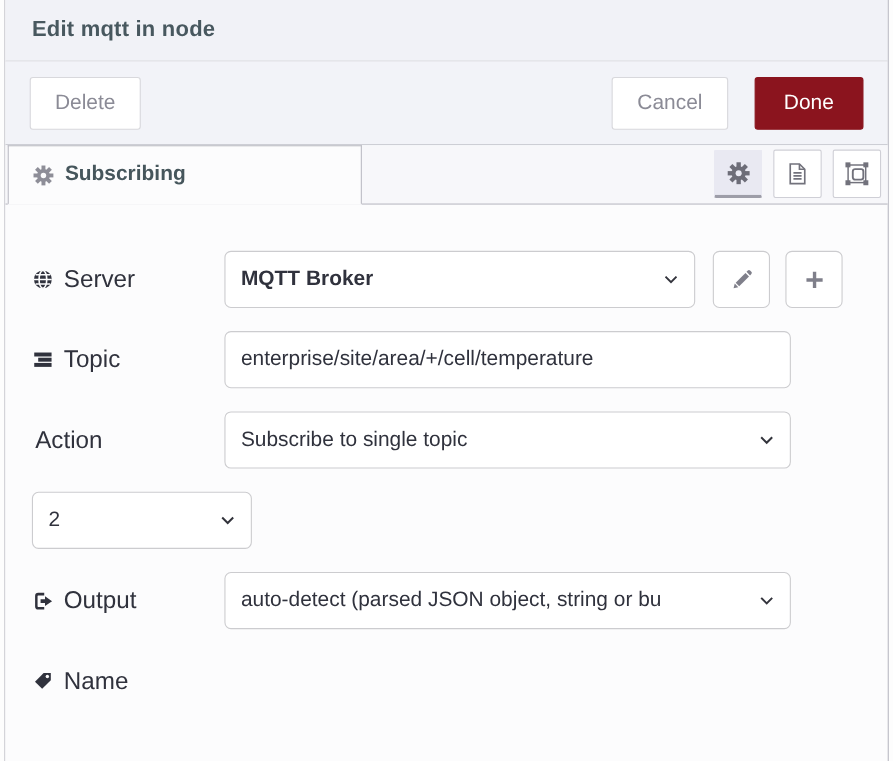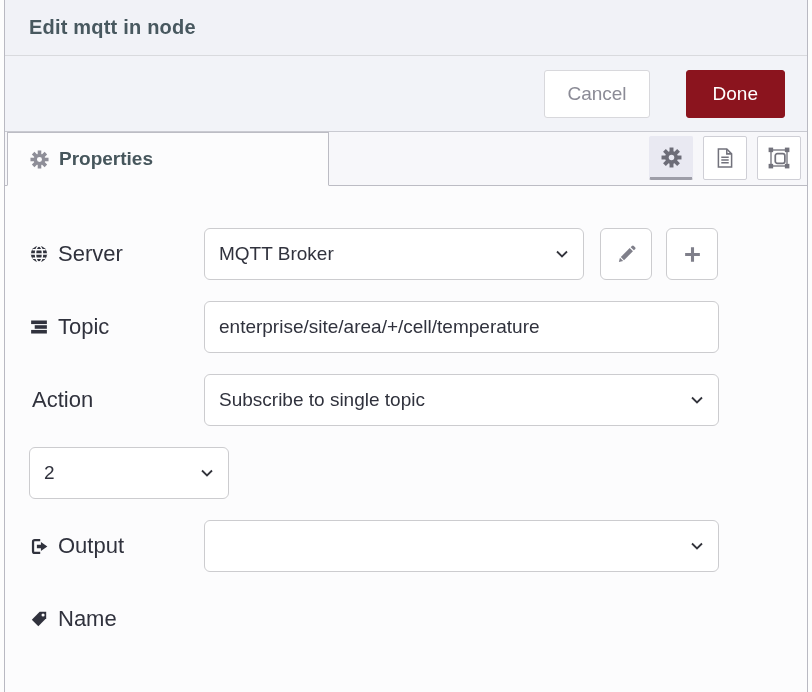--- a/index.html
+++ b/index.html
@@ -15,21 +15,21 @@
   .tray-header { height:56px; background:#f1f2f7; border-bottom:1px solid #d9dade;
                  display:flex; align-items:center; padding-left:24px; }
   .tray-title { font-size:20px; font-weight:bold; color:#48585f; letter-spacing:.2px; }
 
   
   .tray-toolbar { height:76px; background:#f2f3f8; border-bottom:1px solid #c9cad1;
                   display:flex; align-items:center; padding:0 22px; }
   .btn { height:48px; border:1px solid #d8d8dc; border-radius:3px; background:#ffffff;
          color:#8b8b96; font-size:19px; font-family:inherit; padding:0 22px; cursor:pointer; }
   .btn.done { background:#8b141e; border-color:#8b141e; color:#ffffff; padding:0 26px;text-align:center; }
-  .toolbar-right { margin-left:auto; display:flex; gap:36px; }
+  .toolbar-right { margin-left:auto; display:flex; gap:24px; }
 
   
   .tab-bar { height:54px; background:#f7f7fa; border-bottom:1px solid #bcbcc4;
              display:flex; align-items:flex-end; position:relative; }
   .tab { height:54px; width:322px; margin-left:2px; margin-bottom:-1px;
          background:#fcfcfd; border:1px solid #bcbcc4; border-bottom:1px solid #fcfcfd;
          display:flex; align-items:center; gap:10px; padding-left:22px; cursor:pointer;
          --hole:#fcfcfd; }
   .tab-label { font-size:19px; font-weight:bold; color:#46565c; }
   .tab-tools { margin-left:auto; display:flex; gap:10px; align-items:center;
@@ -51,61 +51,62 @@
            font-size:19px; color:#30323d; }
   .sel { position:relative; display:flex; align-items:center; padding:0 38px 0 14px;
          cursor:pointer; }
   .sel-text { white-space:nowrap; overflow:hidden; }
   .sel .chev { position:absolute; right:13px; top:50%; margin-top:-8px; color:#33343c; }
   input.field { padding:0 14px; font-family:inherit; outline:none; }
   .sq-btn { width:52px; height:52px; border:1px solid #cccccf; border-radius:6px;
             background:#ffffff; color:#7f7f8a; display:flex; align-items:center;
             justify-content:center; cursor:pointer; }
   .w-full { width:515px; }
-  .w-server { width:380px; }
+  .w-server { width:428px;font-weight:bold; }
   .w-qos { width:200px; }
   .ml16 { margin-left:16px; }
   .ml14 { margin-left:14px; }
   svg { display:block; }
   .gear-hole { fill:var(--hole,#fff); }
 </style>
 </head>
 <body>
 
 <div class="app">
   <div class="ws-strip left"></div>
 
   <div class="tray">
 
     <div class="tray-header">
       <span class="tray-title">Edit mqtt in node</span>
     </div>
 
     <div class="tray-toolbar">
+      <button class="btn">Delete</button>
       <div class="toolbar-right">
         <button class="btn">Cancel</button>
         <button class="btn done">Done</button>
       </div>
     </div>
 
     <div class="tab-bar">
       <div class="tab">
         <span class="ic">
           <svg width="19" height="19" viewBox="0 0 16 16" fill="#8e8e98">
             <g transform="translate(8,8)">
               <rect x="-1.5" y="-7.6" width="3" height="15.2"></rect>
               <rect x="-1.5" y="-7.6" width="3" height="15.2" transform="rotate(45)"></rect>
               <rect x="-1.5" y="-7.6" width="3" height="15.2" transform="rotate(90)"></rect>
               <rect x="-1.5" y="-7.6" width="3" height="15.2" transform="rotate(135)"></rect>
               <circle cx="0" cy="0" r="4.9"></circle>
               <circle class="gear-hole" cx="0" cy="0" r="2.1"></circle>
             </g>
           </svg>
         </span>
-        <span class="tab-label">Properties</span>
+        <span class="tab-label">Subscribing</span>
       </div>
       <div class="tab-tools">
         <button class="tool-btn active">
           <span>
             <svg width="21" height="21" viewBox="0 0 16 16" fill="#6d6d78">
               <g transform="translate(8,8)">
                 <rect x="-1.5" y="-7.6" width="3" height="15.2"></rect>
                 <rect x="-1.5" y="-7.6" width="3" height="15.2" transform="rotate(45)"></rect>
                 <rect x="-1.5" y="-7.6" width="3" height="15.2" transform="rotate(90)"></rect>
                 <rect x="-1.5" y="-7.6" width="3" height="15.2" transform="rotate(135)"></rect>
@@ -221,20 +222,21 @@
         <div class="lbl">
           <span class="ic">
             <svg width="19" height="19" viewBox="0 0 16 16" fill="#30323d">
               <path d="M8.6 1.6 H4 a2.4 2.4 0 0 0 -2.4 2.4 v8 A2.4 2.4 0 0 0 4 14.4 h4.6 v-2 H4 a.5 .5 0 0 1 -.5 -.5 v-7.8 a.5 .5 0 0 1 .5 -.5 h4.6 z"></path>
               <path d="M9.2 4.2 l5.4 3.8 -5.4 3.8 v-2.4 h-3.4 v-2.8 h3.4 z"></path>
             </svg>
           </span>
           <span>Output</span>
         </div>
         <div class="field sel w-full">
+          <span class="sel-text">auto-detect (parsed JSON object, string or bu</span>
           <span class="chev">
             <svg width="16" height="16" viewBox="0 0 16 16" fill="none" stroke="currentColor" stroke-width="1.8">
               <path d="M3 5.5 L8 10.5 L13 5.5"></path>
             </svg>
           </span>
         </div>
       </div>
 
       <div class="row">
         <div class="lbl">

